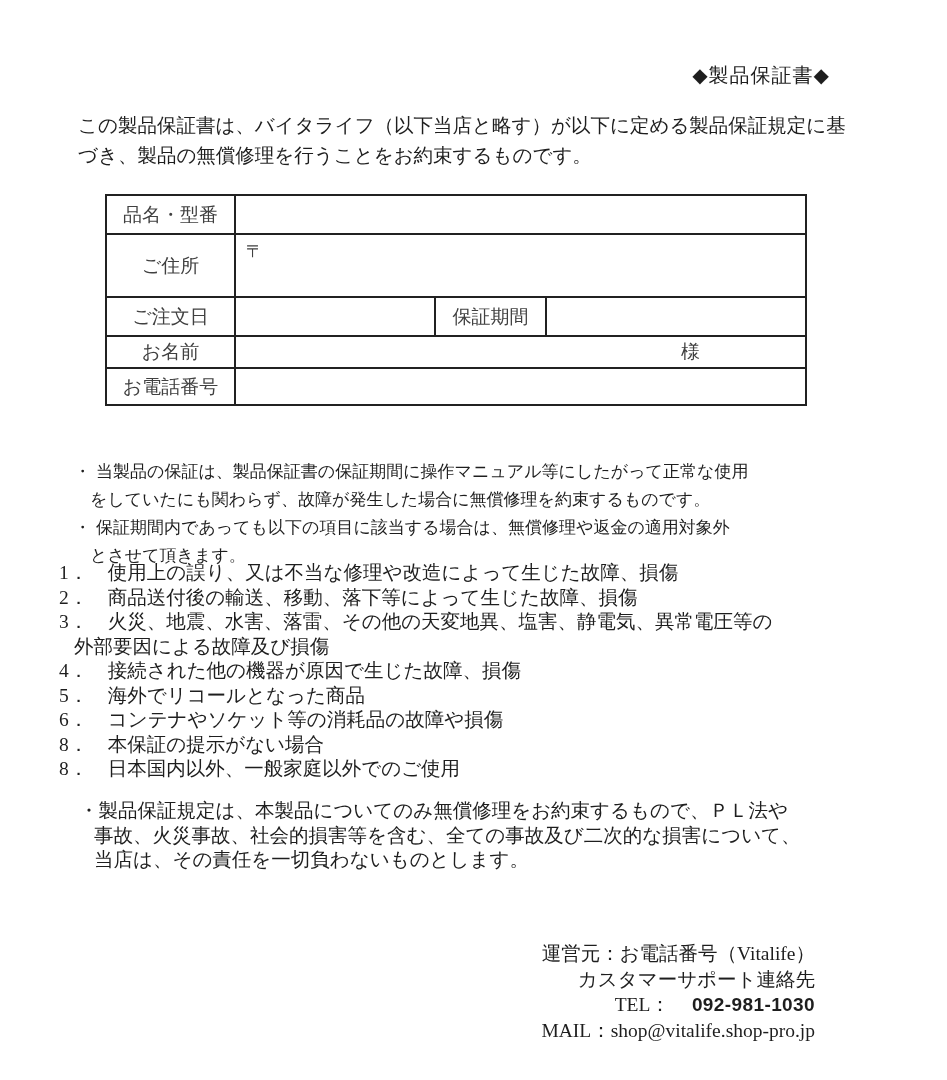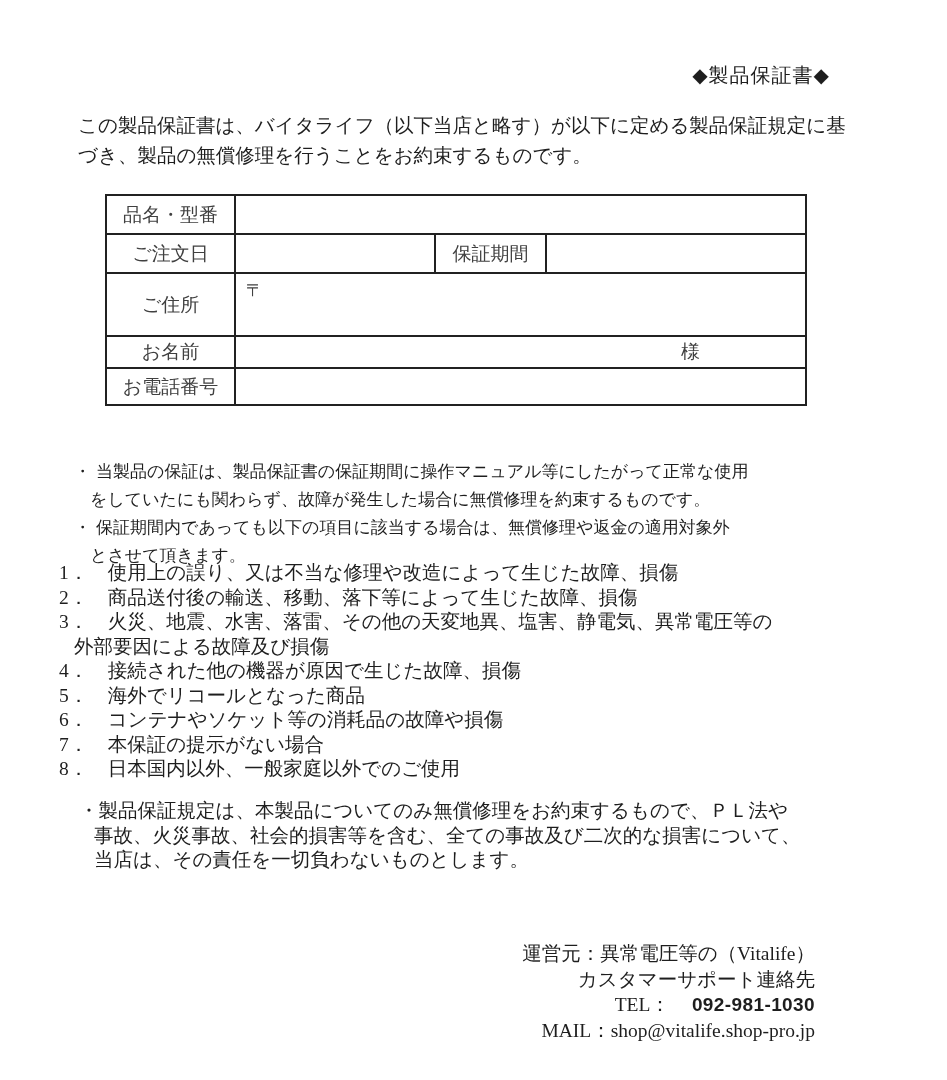--- a/index.html
+++ b/index.html
@@ -92,29 +92,29 @@
       <col style="width:129px">
         <col style="width:200px">
         <col style="width:111px">
         <col style="width:260px">
     </colgroup>
     <tbody>
       <tr style="height:39px">
         <td class="lab">品名・型番</td>
         <td colspan="3"></td>
       </tr>
+      <tr style="height:63px">
+        <td class="lab">ご住所</td>
+        <td colspan="3" class="postal"><span>〒</span></td>
+      </tr>
       <tr style="height:39px">
         <td class="lab">ご注文日</td>
         <td></td>
         <td class="lab">保証期間</td>
         <td></td>
-      </tr>
-      <tr style="height:63px">
-        <td class="lab">ご住所</td>
-        <td colspan="3" class="postal"><span>〒</span></td>
       </tr>
       <tr style="height:32px">
         <td class="lab">お名前</td>
         <td colspan="3" class="honor"><span>様</span></td>
       </tr>
       <tr style="height:37px">
         <td class="lab">お電話番号</td>
         <td colspan="3"></td>
       </tr>
     </tbody>
@@ -128,30 +128,30 @@
   </div>
 
   <div class="exclusions">
     <div class="line">1．　使用上の誤り、又は不当な修理や改造によって生じた故障、損傷</div>
     <div class="line">2．　商品送付後の輸送、移動、落下等によって生じた故障、損傷</div>
     <div class="line">3．　火災、地震、水害、落雷、その他の天変地異、塩害、静電気、異常電圧等の</div>
     <div class="line cont">外部要因による故障及び損傷</div>
     <div class="line">4．　接続された他の機器が原因で生じた故障、損傷</div>
     <div class="line">5．　海外でリコールとなった商品</div>
     <div class="line">6．　コンテナやソケット等の消耗品の故障や損傷</div>
-    <div class="line">7．　本保証の提示がない場合</div>
+    <div class="line">8．　本保証の提示がない場合</div>
     <div class="line">8．　日本国内以外、一般家庭以外でのご使用</div>
   </div>
 
   <div class="liability">
     <div class="line">・製品保証規定は、本製品についてのみ無償修理をお約束するもので、ＰＬ法や</div>
     <div class="line cont">事故、火災事故、社会的損害等を含む、全ての事故及び二次的な損害について、</div>
     <div class="line cont">当店は、その責任を一切負わないものとします。</div>
   </div>
 
   <div class="footer">
-    <div class="line">運営元：異常電圧等の（Vitalife）</div>
+    <div class="line">運営元：お電話番号（Vitalife）</div>
     <div class="line">カスタマーサポート連絡先</div>
     <div class="line"><span>TEL：</span><span class="tel-num">092-981-1030</span></div>
     <div class="line"><span>MAIL：</span><span>shop@vitalife.shop-pro.jp</span></div>
   </div>
 
 </div>
 
 </body></html>

